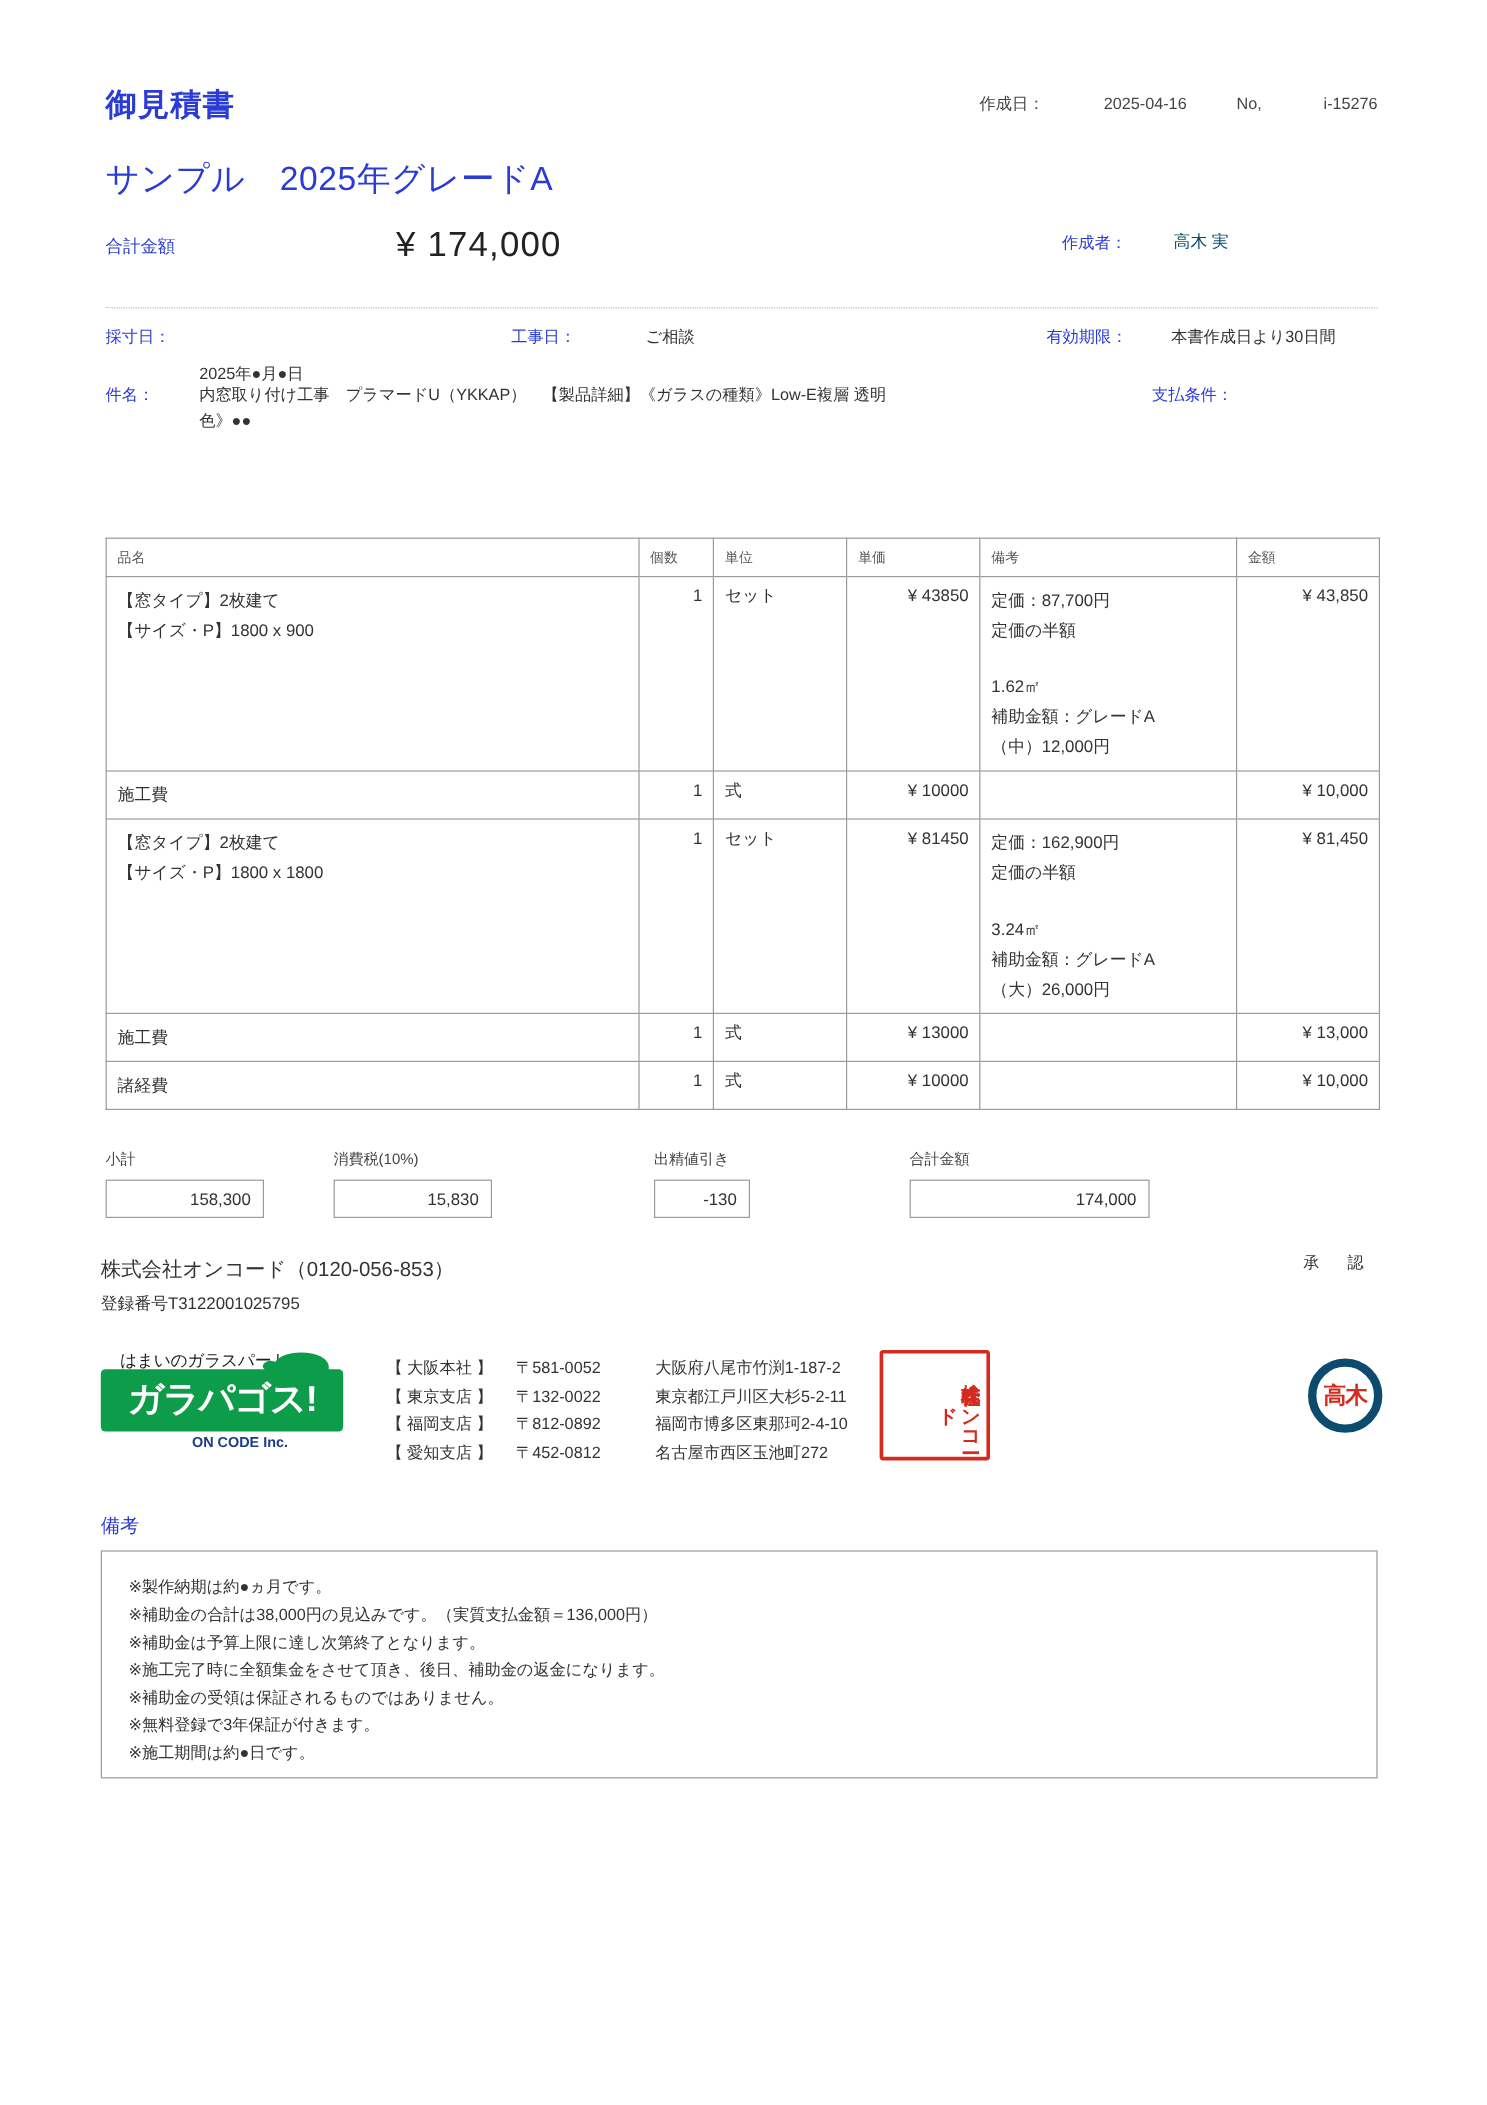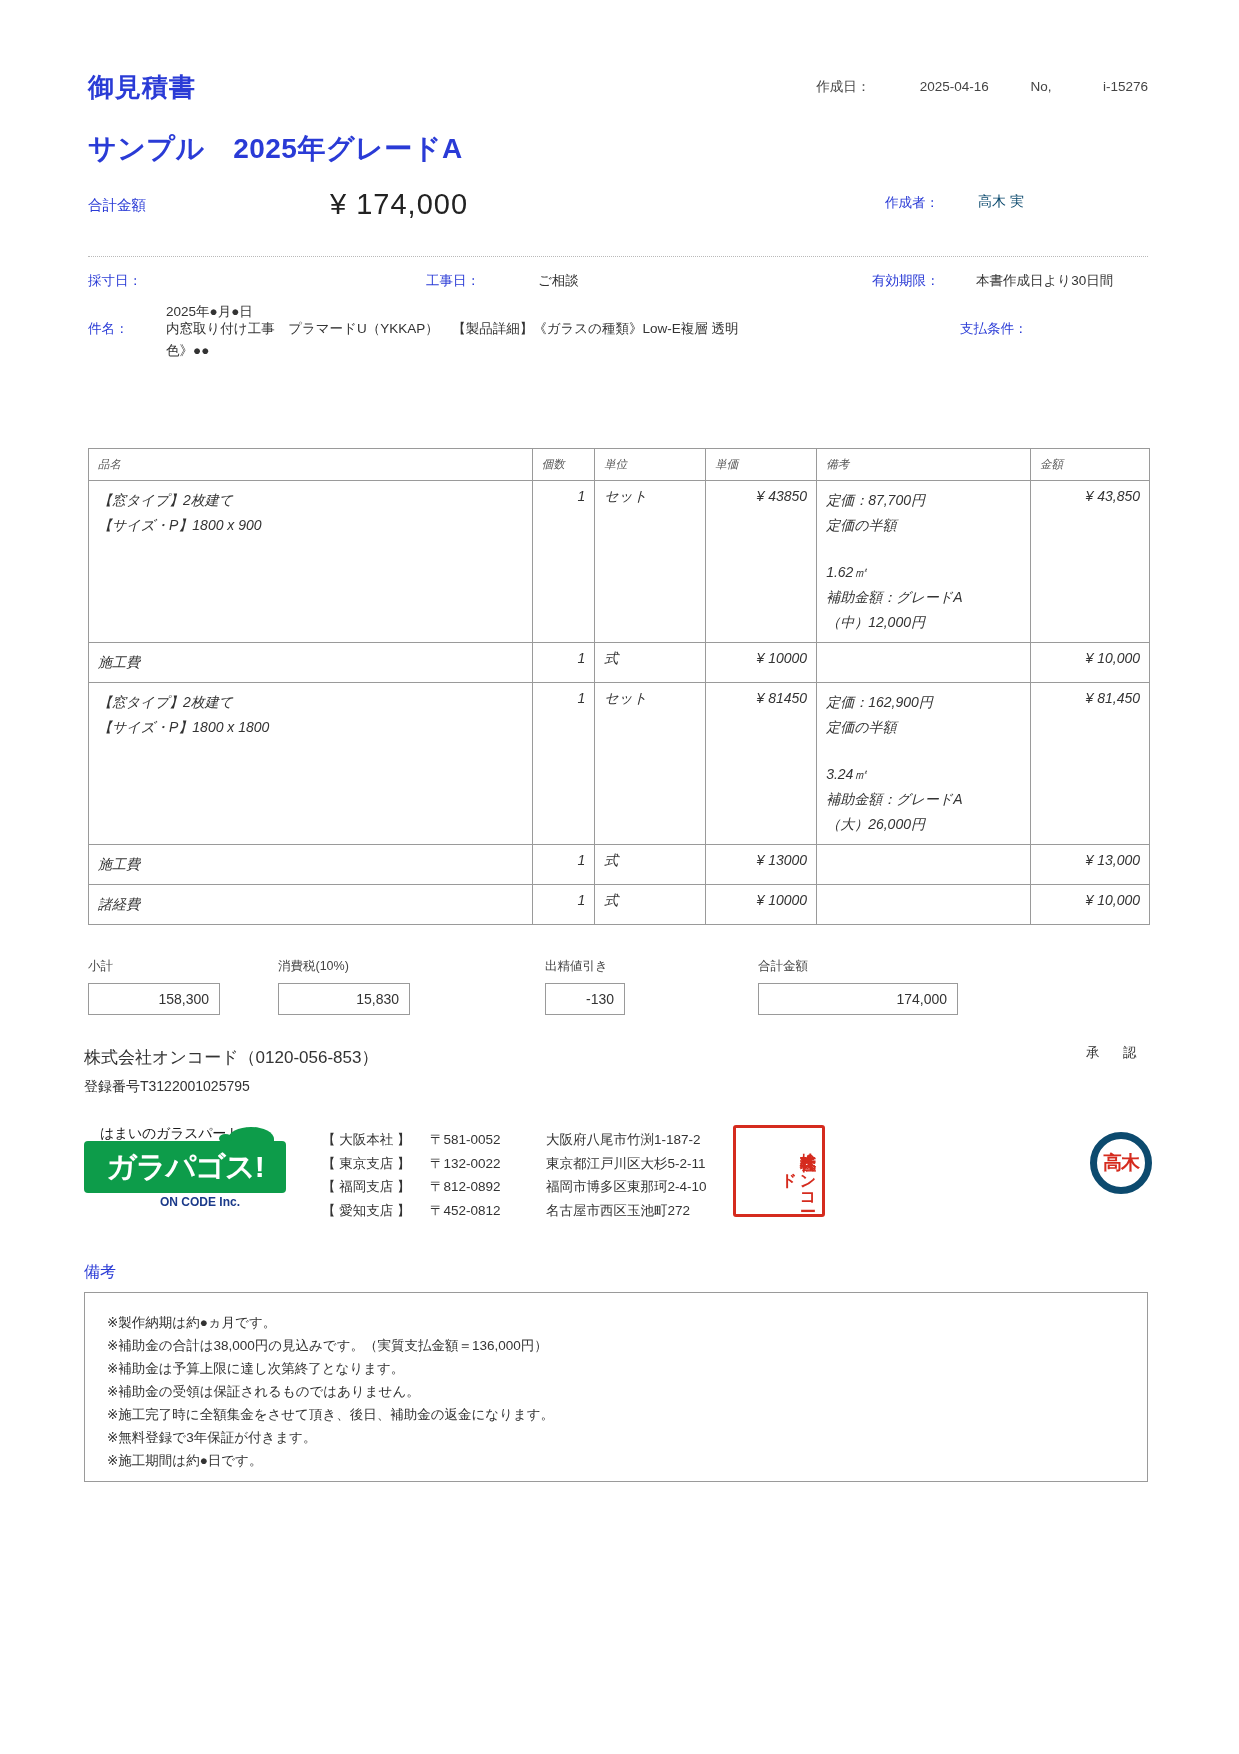--- a/index.html
+++ b/index.html
@@ -25,21 +25,21 @@
   }
   .meta { position:absolute; right:0; top:8px; font-size:13.5px; color:#444; white-space:nowrap; }
   .meta .mlabel { display:inline-block; }
   .meta .mval   { display:inline-block; }
   .m-gap1 { display:inline-block; width:42px; }
   .m-gap2 { display:inline-block; width:34px; }
   .m-gap3 { display:inline-block; width:44px; }
 
   .sample-title {
     position:absolute; left:88px; top:130px;
-    font-size:28px; color:#2a3bd6; font-weight:bold;
+    font-size:28px; color:#2a3bd6; font-weight:normal;
     letter-spacing:0.5px;
   }
 
   .total-label { position:absolute; left:88px; top:196px; font-size:14.5px; color:#2a3bd6; }
   .total-value { position:absolute; left:330px; top:188px; font-size:29px; color:#222; letter-spacing:1px; }
   .maker-label { position:absolute; left:885px; top:194px; font-size:13.5px; color:#2a3bd6; }
   .maker-value { position:absolute; left:978px; top:193px; font-size:14px; color:#0c4a6e; }
 
   .dash-line {
     position:absolute; left:88px; top:256px; width:1060px; height:1px;
@@ -52,21 +52,21 @@
   .ir-val  { position:absolute; color:#333; }
 
   .subject { position:absolute; left:88px; top:318px; width:1060px; font-size:13.5px; }
   .subj-lab { position:absolute; left:0; top:2px; color:#2a3bd6; }
   .subj-body { position:absolute; left:78px; top:0; width:680px; line-height:22px; color:#333; }
   .pay-lab { position:absolute; left:872px; top:2px; color:#2a3bd6; }
 
   
   table.items {
     position:absolute; left:88px; top:448px; width:1062px;
-    border-collapse:collapse; font-size:14px;font-style:italic;
+    border-collapse:collapse; font-size:14px;
   }
   table.items th, table.items td {
     border:1px solid #9a9a9a;
     padding:7px 9px;
     vertical-align:top;
     color:#333;
   }
   table.items th {
     font-weight:normal; font-size:11.5px; color:#555;
     text-align:left; height:32px; vertical-align:middle;
@@ -325,19 +325,19 @@
   </div>
 
   <div class="seal-big">株式会社オンコード</div>
   <div class="seal-round">高木</div>
 
   <div class="rem-title">備考</div>
   <div class="rem-box">
     <div>※製作納期は約●ヵ月です。</div>
     <div>※補助金の合計は38,000円の見込みです。（実質支払金額＝136,000円）</div>
     <div>※補助金は予算上限に達し次第終了となります。</div>
+    <div>※施工完了時に全額集金をさせて頂き、後日、補助金の返金になります。</div>
     <div>※補助金の受領は保証されるものではありません。</div>
-    <div>※施工完了時に全額集金をさせて頂き、後日、補助金の返金になります。</div>
     <div>※無料登録で3年保証が付きます。</div>
     <div>※施工期間は約●日です。</div>
   </div>
 
 </div>
 
 </body></html>

